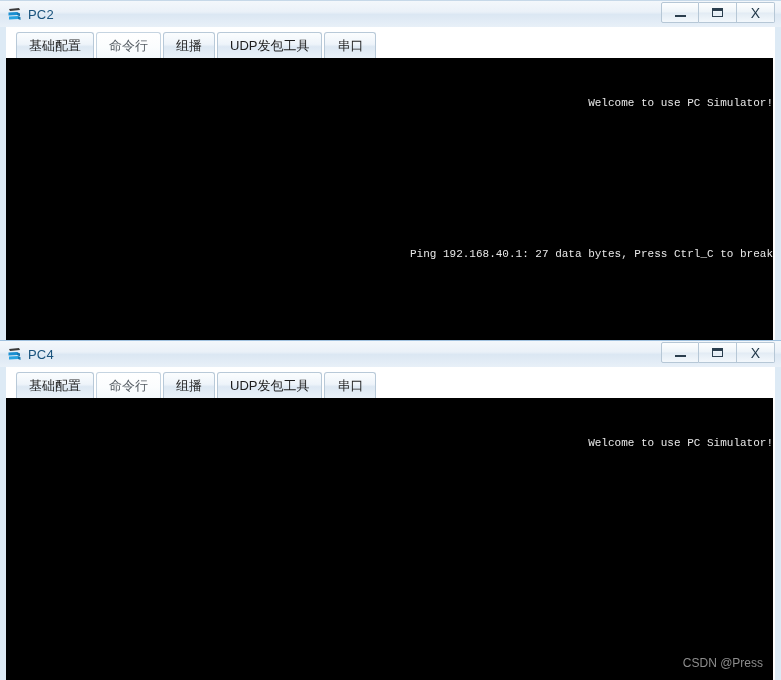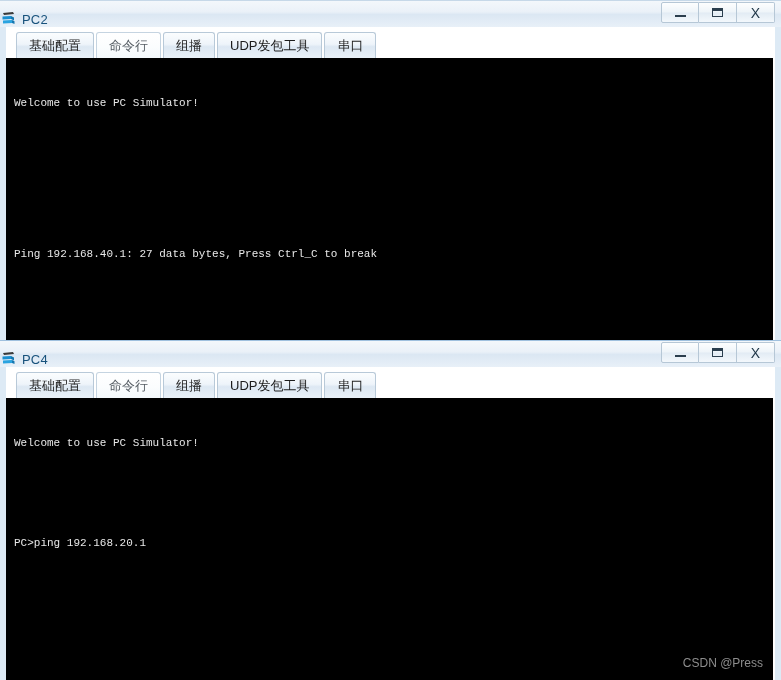--- a/index.html
+++ b/index.html
@@ -26,22 +26,22 @@
   .win-pc2 { top: 0; height: 345px; z-index: 1; }
   .win-pc4 { top: 340px; height: 340px; z-index: 2; }
 
   .titlebar {
     position: relative;
     height: 27px;
     background: linear-gradient(to bottom,
         #f3f7fb 0%, #eaf1f8 42%, #dbe7f3 52%, #e8f0f8 100%);
     border-top: 1px solid #c6d8e8;
     display: flex;
-    align-items: flex-end;
-    padding-left: 0;
+    align-items: center;
+    padding-left: 6px;
     box-sizing: border-box;
   }
   .win-pc4 .titlebar {
     border-top: 1px solid #9fc0de;
   }
 
   .app-icon {
     width: 17px;
     height: 17px;
     margin-right: 5px;
@@ -104,20 +104,21 @@
   }
 
   
   .win-body {
     border-left: 6px solid #ddeaf5;
     border-right: 6px solid #ddeaf5;
     background: #ffffff;
     box-sizing: border-box;
     height: calc(100% - 27px);
     position: relative;
+    text-align: right;
   }
   .win-pc2 .win-body { border-bottom: 2px solid #c9dcec; }
 
   .tabstrip {
     height: 31px;
     background: #ffffff;
     display: flex;
     align-items: flex-end;
     padding-left: 10px;
     box-sizing: border-box;
@@ -258,21 +259,20 @@
     <div class="tabstrip">
       <div class="tab">基础配置</div>
       <div class="tab selected">命令行</div>
       <div class="tab">组播</div>
       <div class="tab">UDP发包工具</div>
       <div class="tab">串口</div>
     </div>
     <div class="terminal">
       <div class="term-line">Welcome to use PC Simulator!</div>
       <div class="term-line"></div>
-      <div class="term-line">PC&gt;ping 192.168.20.1</div>
       <div class="term-line"></div>
       
       
       
       
       
       
       
       
       

